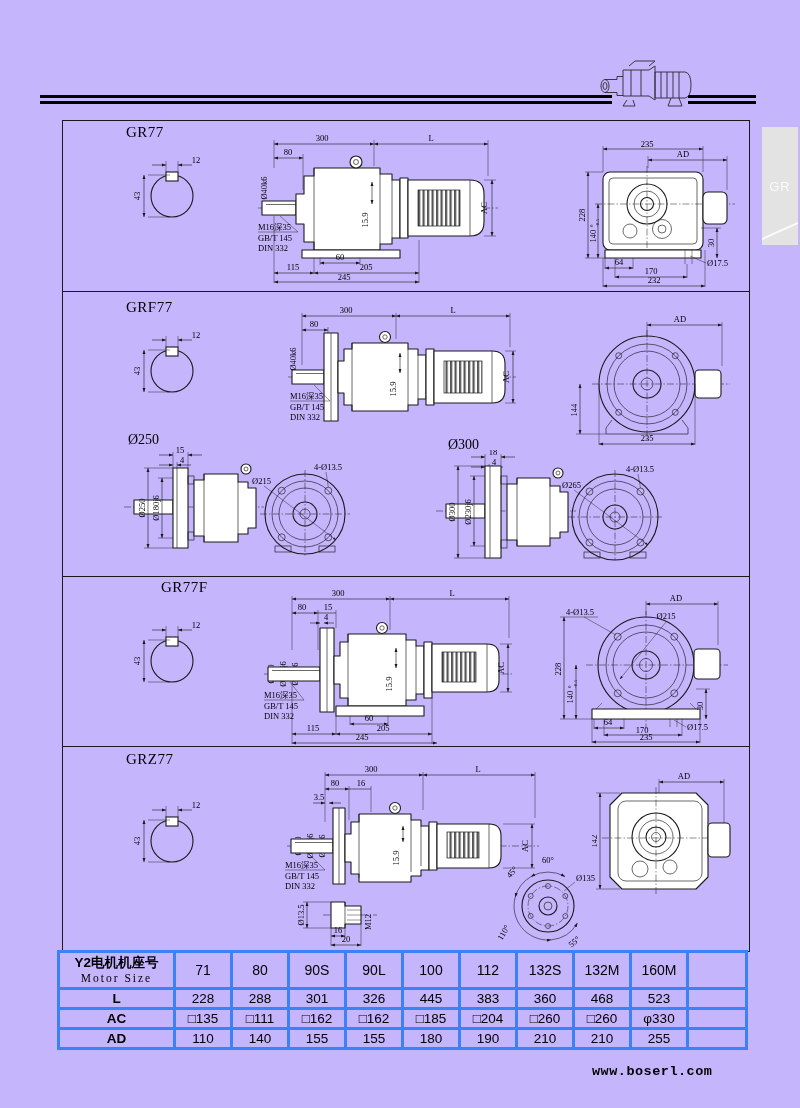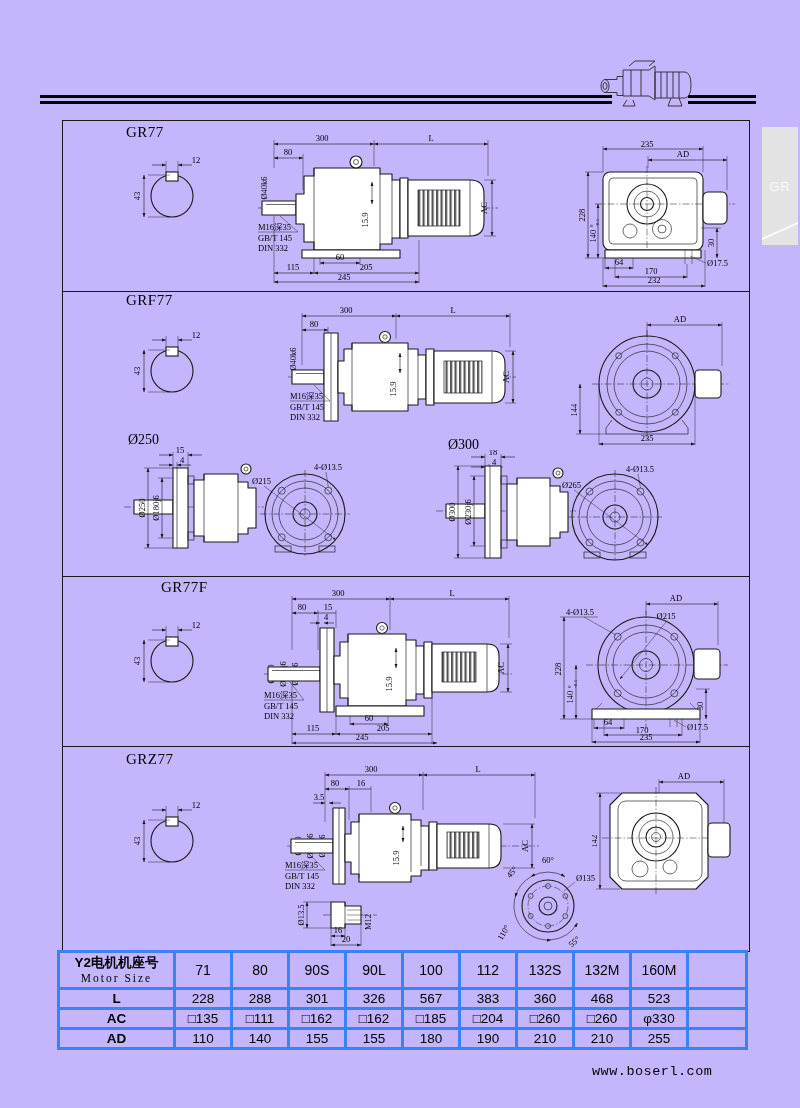--- a/index.html
+++ b/index.html
@@ -29,21 +29,21 @@
   
   #dim-table { position:absolute; left:57px; top:950px; width:688px; border-collapse:collapse;
                table-layout:fixed; font-family:"Liberation Sans", sans-serif; }
   #dim-table td { border:3px solid #3b82f6; text-align:center; vertical-align:middle; padding:0;
                   font-size:13.5px; height:17px; overflow:hidden; }
   #dim-table tr.hdr td { height:34px; font-size:14px; }
   #dim-table td.lbl { font-weight:600; }
   .hcn { font-size:13.5px; font-weight:700; line-height:16px; }
   .hen { font-family:Liberation Serif, serif; font-size:11.5px; letter-spacing:2px; line-height:14px; }
   #website { position:absolute; left:592px; top:1064px; font-family:"Liberation Mono", monospace;
-             font-size:13.5px; letter-spacing:.5px; }
+             font-size:13.5px; letter-spacing:.5px;font-weight:bold; }
 </style>
 </head>
 <body>
 
 <div id="page">
 
   <svg width="0" height="0" style="position:absolute">
     <defs>
       <marker id="arr" viewBox="0 0 10 10" refX="9.5" refY="5" markerWidth="7.5" markerHeight="7.5" orient="auto-start-reverse">
         <path d="M0,1.6 L10,5 L0,8.4 z" fill="#1a1a1a"></path>
@@ -205,21 +205,21 @@
     <line class="dl" x1="40" y1="139" x2="112" y2="139" marker-start="url(#arr)" marker-end="url(#arr)"></line>
     <text class="dt" x="76" y="136">170</text>
     <line class="xl" x1="28" y1="120" x2="28" y2="149"></line>
       <line class="xl" x1="130" y1="112" x2="130" y2="149"></line>
     <line class="dl" x1="28" y1="148" x2="130" y2="148" marker-start="url(#arr)" marker-end="url(#arr)"></line>
     <text class="dt" x="79" y="145">232</text>
     <line class="xl" x1="131" y1="125" x2="115" y2="118"></line>
     <text class="lt" x="132" y="128">Ø17.5</text>
   </svg>
 
-  <div class="sec-title" style="left:126px; top:292px;">GRF77</div>
+  <div class="sec-title" style="left:126px; top:299px;">GRF77</div>
 
   <svg class="abs" style="left:120px; top:325px;" width="90" height="78">
     <circle class="ol" cx="52" cy="46" r="21" fill="url(#hatch)"></circle>
     <rect x="46" y="22" width="12" height="9" fill="#fff" stroke="#1a1a1a" stroke-width="1.1"></rect>
     <line class="xl" x1="46" y1="22" x2="46" y2="11"></line>
       <line class="xl" x1="58" y1="22" x2="58" y2="11"></line>
     <line class="dl" x1="32" y1="15" x2="46" y2="15" marker-end="url(#arr)"></line>
     <line class="dl" x1="58" y1="15" x2="72" y2="15" marker-start="url(#arr)"></line>
     <text class="dt" x="76" y="12.5">12</text>
     <line class="xl" x1="28" y1="25" x2="50" y2="25"></line>
@@ -690,21 +690,21 @@
       <td>132M</td>
       <td>160M</td>
       <td></td>
     </tr>
     <tr>
       <td class="lbl">L</td>
       <td>228</td>
       <td>288</td>
       <td>301</td>
       <td>326</td>
-      <td>567</td>
+      <td>445</td>
       <td>383</td>
       <td>360</td>
       <td>468</td>
       <td>523</td>
       <td></td>
     </tr>
     <tr>
       <td class="lbl">AC</td>
       <td>□135</td>
       <td>□111</td>

